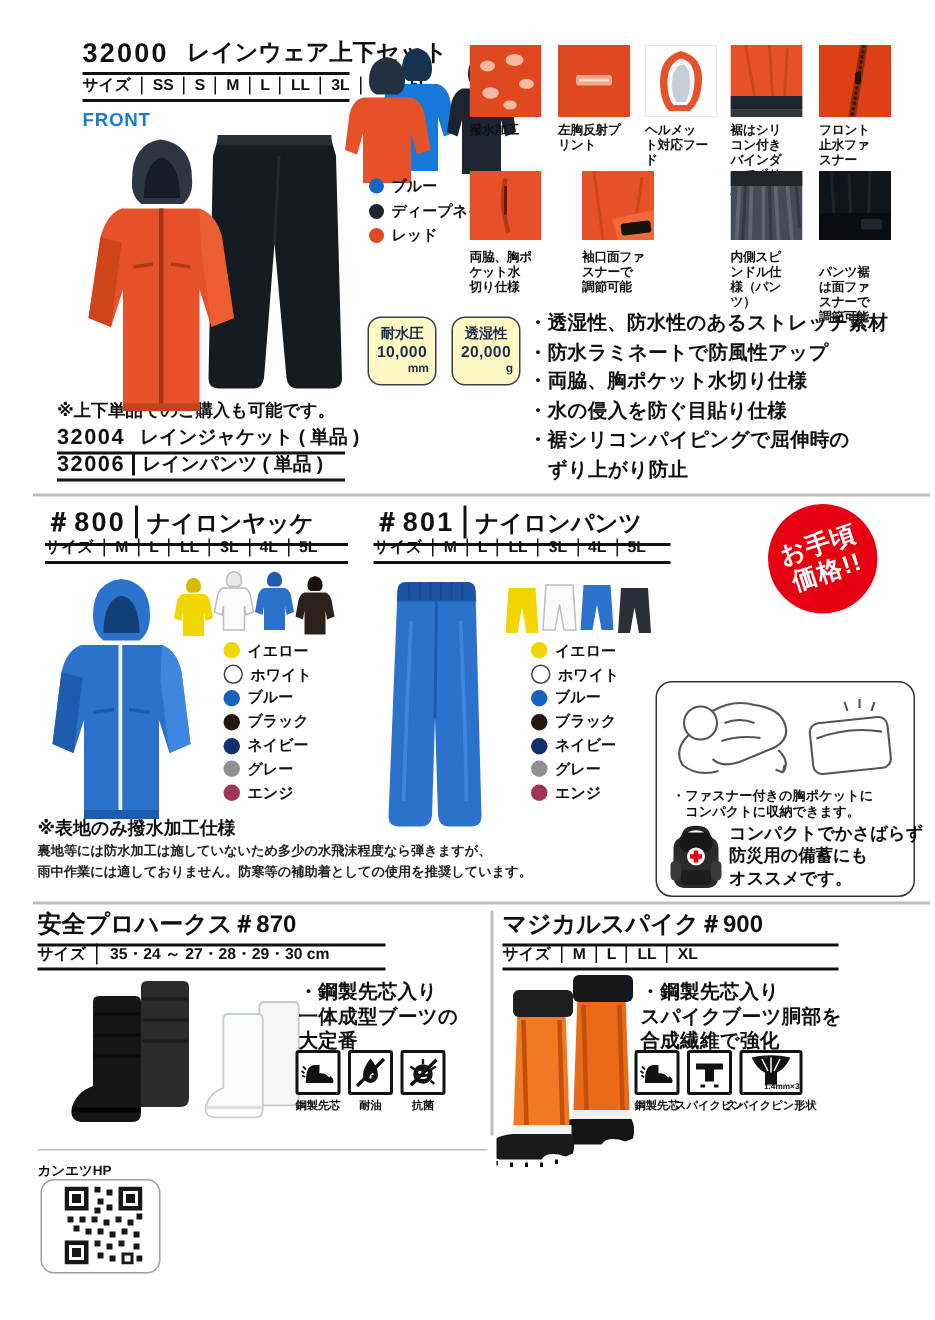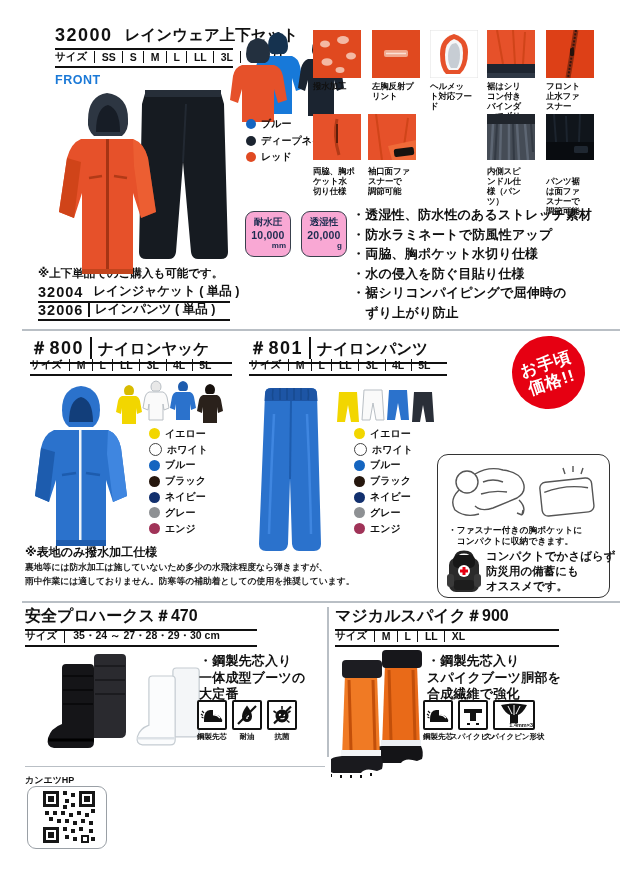--- a/index.html
+++ b/index.html
@@ -26,21 +26,21 @@
   .clist.big .crow{height:15.8px;}
   .clist.big .dot{width:11px;height:11px;}
   .clist.small .crow{height:16.5px;}
   
   .fcell{position:absolute;width:42px;}
   .fimg{display:block;width:48px;height:48px;}
   .fimg.short{height:46px;}
   .flabel{margin-top:3px;font-size:8.5px;font-weight:700;line-height:1.18;letter-spacing:-0.2px;}
   
   .specs{position:absolute;display:flex;gap:10px;}
-  .spec{width:46px;height:46px;box-sizing:border-box;background:#f9a8d4;border:1.6px solid #39404d;border-radius:9px;color:#1c2c50;padding:4px 4px 2px;}
+  .spec{width:46px;height:46px;box-sizing:border-box;background:#fef9c3;border:1.6px solid #39404d;border-radius:9px;color:#1c2c50;padding:4px 4px 2px;}
   .sp-l{font-size:9.5px;font-weight:800;text-align:center;}
   .sp-v{font-size:10.5px;font-weight:800;text-align:center;letter-spacing:.2px;}
   .sp-u{font-size:8px;font-weight:800;text-align:right;}
   
   .bullets{position:absolute;}
   .bullets .bl{font-size:13px;font-weight:700;line-height:19.5px;letter-spacing:.2px;white-space:nowrap;}
   .bullets.tight .bl{font-size:13px;line-height:16.5px;}
   
   .snote{position:absolute;font-size:11.5px;font-weight:800;white-space:nowrap;}
   .srow{position:absolute;display:flex;align-items:center;border-bottom:2px solid #111;padding-bottom:1px;width:192px;}
@@ -190,21 +190,21 @@
   </div>
 
   <div class="fcell" style="left:313px;top:114px;">
     <svg class="fimg short" viewBox="0 0 48 46">
         <rect width="48" height="46" fill="#e6512a"></rect>
         <path d="M24,5 Q20,21 26,41" stroke="#b23a17" stroke-width="3" fill="none"></path>
         <path d="M24,10 L24,29" stroke="#5e1d09" stroke-width="2"></path>
       </svg>
     <div class="flabel" style="margin-top:6px;">両脇、胸ポケット水切り仕様</div>
   </div>
-  <div class="fcell" style="left:368px;top:114px;">
+  <div class="fcell" style="left:388px;top:114px;">
     <svg class="fimg short" viewBox="0 0 48 46">
         <rect width="48" height="46" fill="#e6512a"></rect>
         <path d="M8,0 L14,46 M40,4 L34,46" stroke="#d04419" stroke-width="2"></path>
         <path d="M20,32 L48,26 L48,46 L24,46Z" fill="#f06a38"></path>
         <rect x="26" y="34" width="20" height="8" rx="2" fill="#16130f" transform="rotate(-7 36 38)"></rect>
       </svg>
     <div class="flabel" style="margin-top:6px;">袖口面ファスナーで調節可能</div>
   </div>
   <div class="fcell" style="left:487px;top:114px;">
     <svg class="fimg short" viewBox="0 0 48 46">
@@ -452,21 +452,21 @@
 
   <div class="hnote-t" style="left:25px;top:544px;">※表地のみ撥水加工仕様</div>
   <div class="hnote-l" style="left:25px;top:561px;">
     <div>裏地等には防水加工は施していないため多少の水飛沫程度なら弾きますが、</div>
     <div>雨中作業には適しておりません。防寒等の補助着としての使用を推奨しています。</div>
   </div>
 
   <div class="hr" style="left:22px;top:601px;width:598px;"></div>
   <div class="vr" style="left:327px;top:607px;height:150px;"></div>
 
-  <div class="ptitle plain" style="left:25px;top:606px;width:232px;">安全プロハークス＃470</div>
+  <div class="ptitle plain" style="left:25px;top:606px;width:232px;">安全プロハークス＃870</div>
   <div class="sizes" style="left:25px;top:629px;width:232px;">
     <span class="szl">サイズ</span>
     <span class="szsingle">35・24 ～ 27・28・29・30 cm</span>
   </div>
 
   <svg class="abs" style="left:36px;top:650px;width:102px;height:106px;" viewBox="0 0 102 106">
     <g transform="translate(52,4)">
         <path d="M10,0 L34,0 Q38,0 38,4 L38,78 Q38,84 32,84 L-2,84 Q-10,83 -8,74 Q-5,64 6,60 L6,4 Q6,0 10,0Z" fill="#2a2a2f"></path>
         <path d="M7,12 h30 M7,26 h30 M7,40 h30" stroke="#1b1b1f" stroke-width="2"></path>
       </g>

